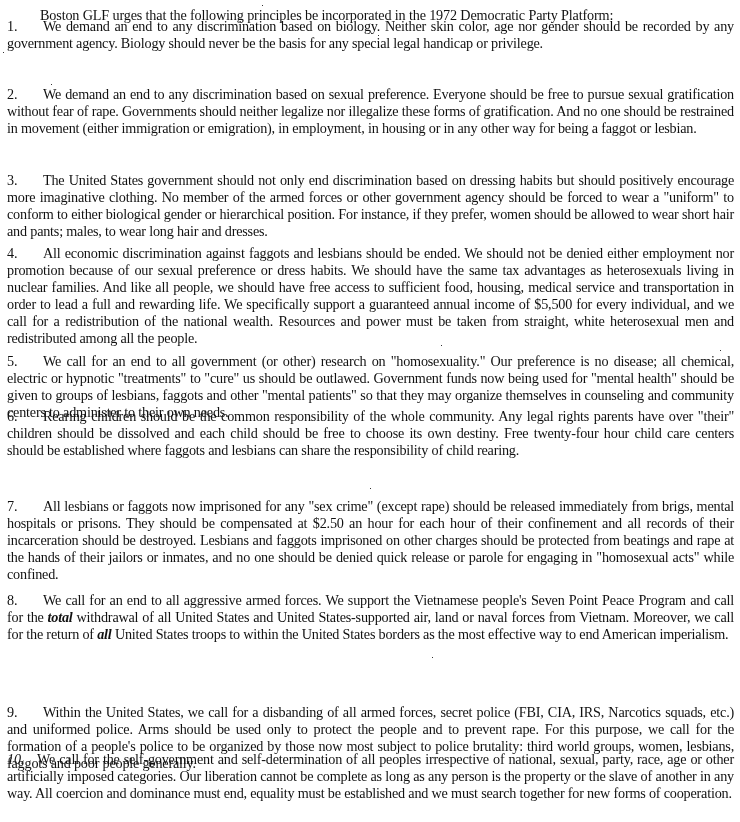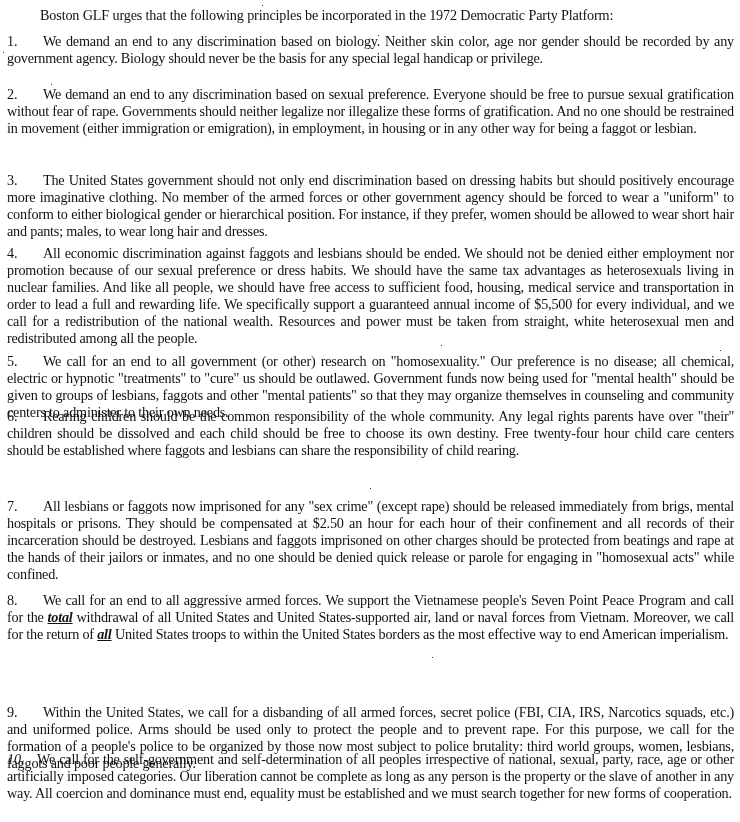--- a/index.html
+++ b/index.html
@@ -15,31 +15,31 @@
     letter-spacing: -0.15px;
   }
   .para {
     position: absolute; left: 0; width: 727px;
     font-size: 14.2px; line-height: 17.1px;
     text-align: justify; text-align-last: left;
     letter-spacing: -0.2px; word-spacing: 0px;
   }
   .num { display: inline-block; width: 36px; }
   .num.wide { width: 30px; font-style: italic; }
-  em { font-style: italic; font-weight: bold; text-decoration: underline; }
+  em { font-style: italic; font-weight: bold; }
   .speck { position: absolute; width: 1px; height: 1px; background: #333; }
 </style>
 </head>
 <body>
 
 <div class="page">
 
   <div class="intro">Boston GLF urges that the following principles be incorporated in the 1972 Democratic Party Platform:</div>
 
-  <div class="para" style="top:33px">
+  <div class="para" style="top:18px">
     <span class="num">1.</span><span>We demand an end to any discrimination based on biology. Neither skin color, age nor gender should be recorded by any government agency. Biology should never be the basis for any special legal handicap or privilege.</span>
   </div>
 
   <div class="para" style="top:86px">
     <span class="num">2.</span><span>We demand an end to any discrimination based on sexual preference. Everyone should be free to pursue sexual gratification without fear of rape. Governments should neither legalize nor illegalize these forms of gratification. And no one should be restrained in movement (either immigration or emigration), in employment, in housing or in any other way for being a faggot or lesbian.</span>
   </div>
 
   <div class="para" style="top:172px">
     <span class="num">3.</span><span>The United States government should not only end discrimination based on dressing habits but should positively encourage more imaginative clothing. No member of the armed forces or other government agency should be forced to wear a "uniform" to conform to either biological gender or hierarchical position. For instance, if they prefer, women should be allowed to wear short hair and pants; males, to wear long hair and dresses.</span>
   </div>

